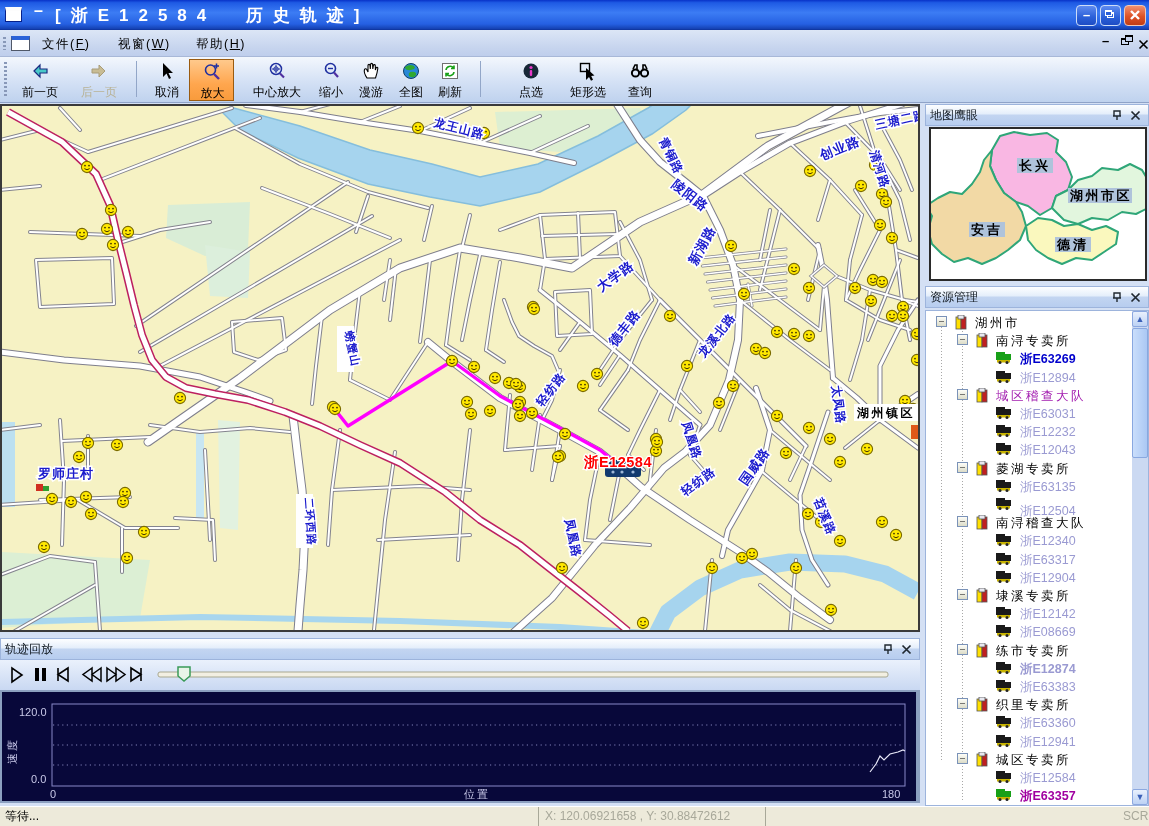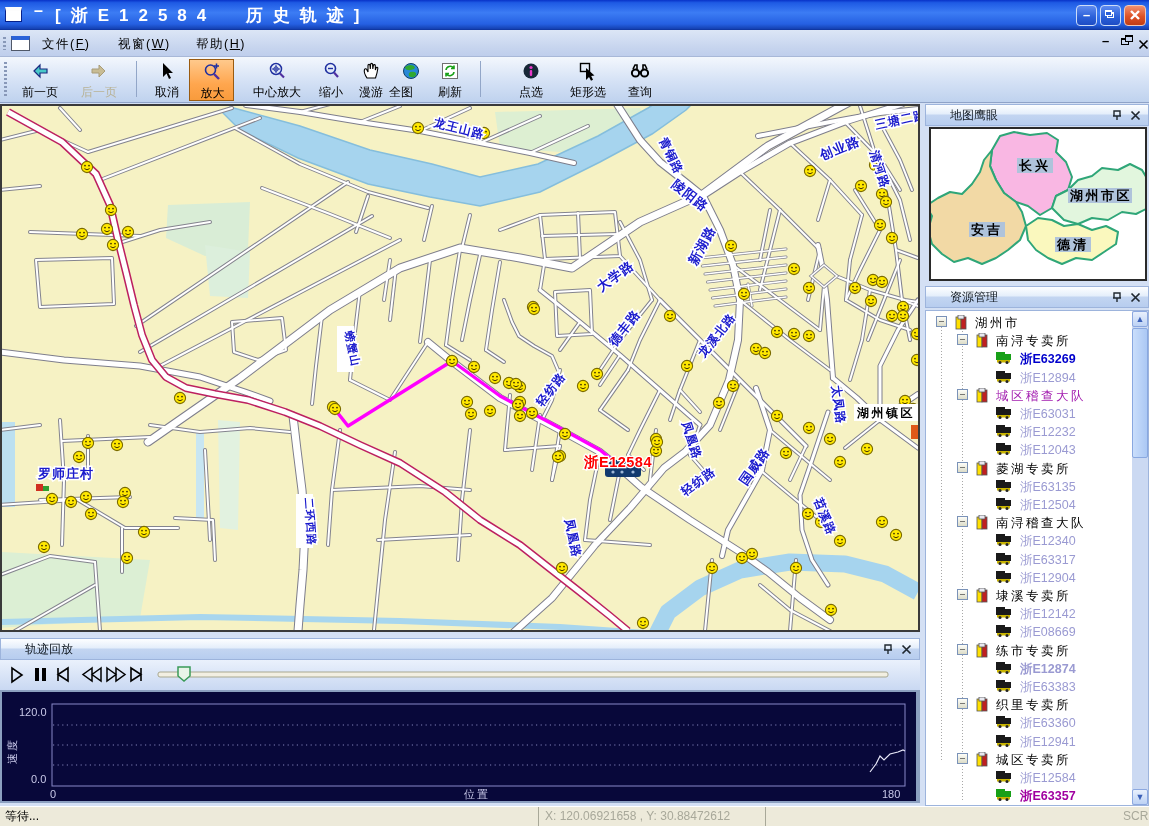--- a/index.html
+++ b/index.html
@@ -1,18 +1,18 @@
 <!DOCTYPE html>
 <html><head><meta charset="utf-8">
 <style>
 *{margin:0;padding:0;box-sizing:border-box}
 body{width:1149px;height:826px;overflow:hidden;position:relative;font-family:"Liberation Sans",sans-serif;background:#D4E0F4}
 .abs{position:absolute}
 .rl{fill:#1A1ACC;font-weight:bold;stroke:#fff;stroke-width:3px;paint-order:stroke;letter-spacing:1px}
-.ptitle{position:absolute;height:22px;background:linear-gradient(#FDFEFF,#E4EEfb 45%,#C3D5F1 50%,#B7CDEF);border:1px solid #9DB4DC;font-size:12px;color:#101820;line-height:20px;padding-left:24px}
+.ptitle{position:absolute;height:22px;background:linear-gradient(#FDFEFF,#E4EEfb 45%,#C3D5F1 50%,#B7CDEF);border:1px solid #9DB4DC;font-size:12px;color:#101820;line-height:20px;padding-left:4px}
 .pin{position:absolute;top:4px;width:13px;height:13px;color:#202830;font-weight:bold;font-size:11px;line-height:13px;text-align:center}
 </style></head>
 <body>
 <div class="abs" style="left:0;top:0;width:1149px;height:30px;background:linear-gradient(180deg,#0832C8 0%,#1E5AE4 9%,#3C7CF4 42%,#2560E2 80%,#1440B0 97%,#0A2C90 100%)">
  <div class="abs" style="left:5px;top:7px;width:17px;height:15px;background:#fff;border:1px solid #06208a;border-top:4px solid #fdfdfd"></div>
  <div class="abs" style="left:34px;top:2px;color:#fff;font-size:16px;font-weight:bold">–</div>
  <div class="abs" style="left:55px;top:4px;color:#fff;font-size:17px;font-weight:bold;letter-spacing:10px">[浙E12584&nbsp; 历史轨迹]</div>
  <div class="abs" style="left:1076px;top:5px;width:21px;height:21px;border-radius:4px;background:linear-gradient(#5F8BF0,#2A5FD8 60%,#1E4CC4);border:1px solid #cddcf8;color:#fff;font-weight:bold;font-size:13px;text-align:center;line-height:17px">–</div>
  <div class="abs" style="left:1100px;top:5px;width:21px;height:21px;border-radius:4px;background:linear-gradient(#5F8BF0,#2A5FD8 60%,#1E4CC4);border:1px solid #cddcf8">
       <div class="abs" style="left:6px;top:6px;width:7px;height:6px;border:1px solid #fff;border-top:2px solid #fff"></div>
@@ -87,21 +87,21 @@
         </svg></div>
       <div class="abs" style="left:0;top:25px;width:44px;text-align:center;font-size:12px;color:#000">漫游</div>
     </div>
     <div class="abs" style="left:389px;top:2px;width:44px;height:42px;">
       <div class="abs" style="left:12px;top:2px;width:20px;height:20px"><svg width="20" height="20">
           <circle cx="10" cy="10" r="7.5" fill="#2888D8"></circle>
           <path d="M4,6 Q8,3 12,4.5 Q15,6 13,8 Q10,9.5 7,9 Q4,8.5 4,6 Z" fill="#30A830"></path>
           <path d="M9,11 Q13,10 15,12 Q16,14 13,16 Q10,17 8,15 Q7,12.5 9,11 Z" fill="#30A830"></path>
           <circle cx="10" cy="10" r="7.5" fill="none" stroke="#104068" stroke-width="1"></circle>
         </svg></div>
-      <div class="abs" style="left:0;top:25px;width:44px;text-align:left;font-size:12px;color:#000">全图</div>
+      <div class="abs" style="left:0;top:25px;width:44px;text-align:center;font-size:12px;color:#000">全图</div>
     </div>
     <div class="abs" style="left:428px;top:2px;width:44px;height:42px;">
       <div class="abs" style="left:12px;top:2px;width:20px;height:20px"><svg width="20" height="20">
           <rect x="2.5" y="2.5" width="15" height="15" fill="#fff" stroke="#707070"></rect>
           <path d="M6,9 A4.2,4.2 0 0 1 13.5,7 M14,4.5 L14,7.5 L11,7.5" fill="none" stroke="#18A018" stroke-width="1.6"></path>
           <path d="M14,11 A4.2,4.2 0 0 1 6.5,13 M6,15.5 L6,12.5 L9,12.5" fill="none" stroke="#18A018" stroke-width="1.6"></path>
         </svg></div>
       <div class="abs" style="left:0;top:25px;width:44px;text-align:center;font-size:12px;color:#000">刷新</div>
     </div>
     <div class="abs" style="left:480px;top:4px;width:1px;height:36px;background:#92A6C8"></div>
@@ -839,21 +839,21 @@
       <span style="position:absolute;left:94px;top:2px;color:#9A9AD2;font-weight:normal">浙E63135</span>
     </div>
     <div class="abs" style="left:0;top:184px;width:205px;height:18px;font-size:12.5px">
       <span style="position:absolute;left:69px;top:2px"><svg width="18" height="13">
           <rect x="1" y="1" width="9" height="8" fill="#1A1A1A"></rect>
           <rect x="9" y="3" width="7" height="6" fill="#1A1A1A"></rect>
           <rect x="2" y="9" width="13" height="2.5" fill="#C8B400"></rect>
           <circle cx="5" cy="11.5" r="1.5" fill="#222"></circle>
           <circle cx="12" cy="11.5" r="1.5" fill="#222"></circle>
         </svg></span>
-      <span style="position:absolute;left:94px;top:2px;color:#9A9AD2;font-weight:normal">浙E12504</span>
+      <span style="position:absolute;left:94px;top:8px;color:#9A9AD2;font-weight:normal">浙E12504</span>
     </div>
     <div class="abs" style="left:0;top:202px;width:205px;height:18px;font-size:12.5px">
       <span style="position:absolute;left:31px;top:3px;width:11px;height:11px;border:1px solid #7A92B8;background:linear-gradient(#FDFDF8,#DCDCC8);font-size:9px;line-height:8px;text-align:center;color:#333">–</span>
       <span style="position:absolute;left:50px;top:2px;width:13px;height:15px;display:inline-block"><svg width="13" height="15">
           <rect x="1" y="2" width="5" height="12" fill="#FFE000" stroke="#555" stroke-width="0.8"></rect>
           <rect x="6" y="2" width="5" height="12" fill="#C02020" stroke="#555" stroke-width="0.8"></rect>
           <rect x="3" y="0" width="6" height="4" fill="#E8E8F0" stroke="#555" stroke-width="0.8"></rect>
         </svg></span>
       <span style="position:absolute;left:70px;top:2px;color:#000;letter-spacing:2.5px">南浔稽查大队</span>
     </div>

